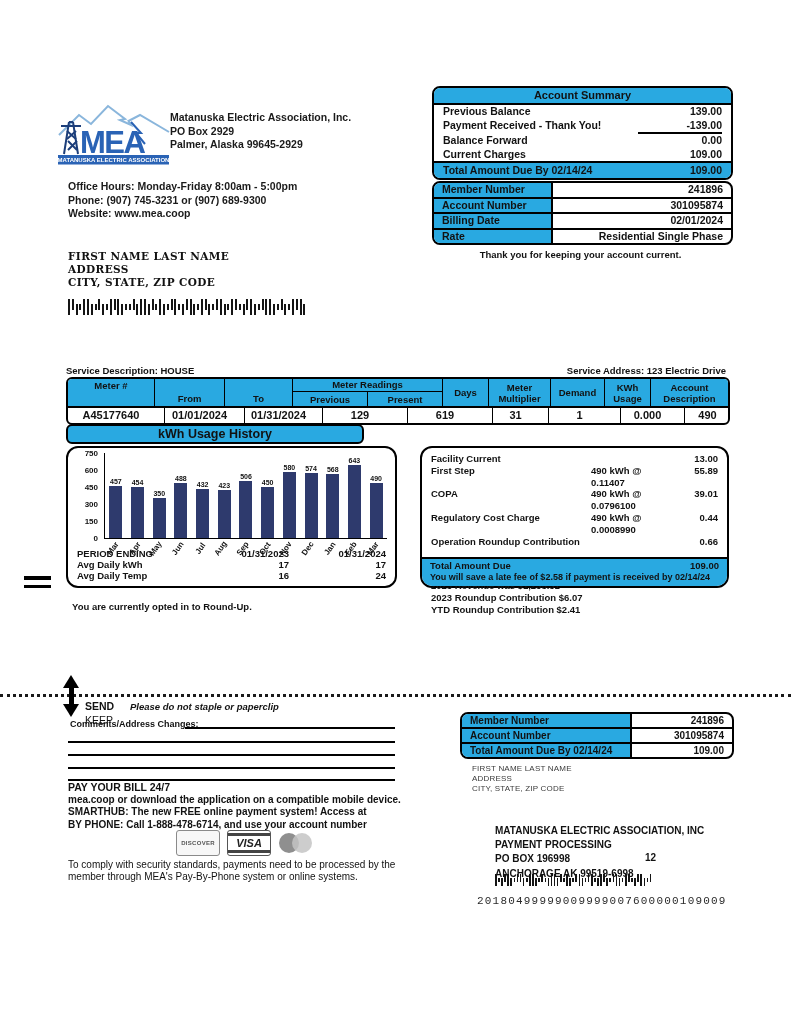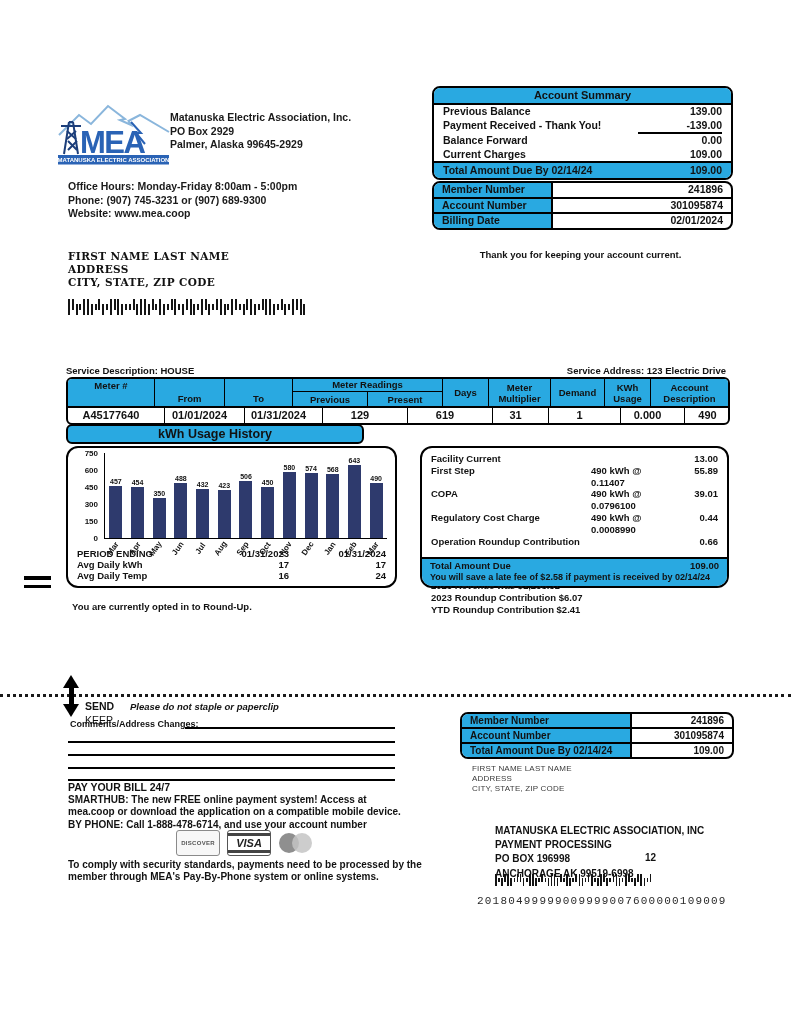--- a/index.html
+++ b/index.html
@@ -106,21 +106,21 @@
   .card{width:44px;height:26px;border:1px solid #8a8a8a;border-radius:3px;background:#f7f7f7;
         display:flex;align-items:center;justify-content:center;box-sizing:border-box;}
   .card.discover span{font-size:6px;font-weight:700;color:#555;letter-spacing:.3px;}
   .card.visa{background:#fff;border-color:#555;flex-direction:column;justify-content:space-between;padding:2px 0;}
   .card.visa .band{width:100%;height:3px;background:#444;}
   .card.visa span{font-size:11px;font-weight:700;font-style:italic;color:#222;line-height:11px;}
   .card.mc{background:transparent;border:none;position:relative;width:40px;}
   .card.mc i{position:absolute;top:3px;width:20px;height:20px;border-radius:50%;}
   .card.mc i.l{left:1px;background:#8f8f8f;}
   .card.mc i.r{left:14px;background:#c4c4c4;opacity:.85;}
-  .compliance{position:absolute;left:68px;top:859px;font-size:10px;font-weight:700;line-height:12.3px;}
+  .compliance{position:absolute;left:68px;top:859px;font-size:10px;font-weight:400;line-height:12.3px;}
 
   .remit{left:460px;top:712px;width:270px;font-size:10px;}
   .remit .m-row{line-height:13px;} .remit .lbl{flex:0 0 63%;}
   .addressee{position:absolute;left:472px;top:764px;font-size:8px;color:#3a3a3a;line-height:10px;letter-spacing:.2px;}
   .remit-addr{position:absolute;left:495px;top:824px;font-size:10px;font-weight:700;line-height:14.2px;}
   .remit-code{position:absolute;left:645px;top:852px;font-size:10px;font-weight:700;}
   .ocr{position:absolute;left:477px;top:895px;font-family:"Liberation Mono",monospace;font-size:11px;
        letter-spacing:1.2px;color:#2a2a2a;}
 </style>
 </head>
@@ -193,20 +193,24 @@
       <div class="val">241896</div>
     </div>
     <div class="m-row">
       <div class="lbl">Account Number</div>
       <div class="val">301095874</div>
     </div>
     <div class="m-row">
       <div class="lbl">Billing Date</div>
       <div class="val">02/01/2024</div>
     </div>
+    <div class="m-row">
+      <div class="lbl">Rate</div>
+      <div class="val">Residential Single Phase</div>
+    </div>
   </div>
   <div class="thanks">Thank you for keeping your account current.</div>
 
   <div class="svc-caption" style="left:66px;">Service Description: HOUSE</div>
   <div class="svc-caption" style="right:65px;">Service Address: 123 Electric Drive</div>
 
   <div class="svc">
     <div class="svc-head">
       <div>Meter #</div>
       <div class="low">From</div>
@@ -397,22 +401,22 @@
 
   <div class="comments-lbl">Comments/Address Changes:</div>
   <div class="cline" style="left:185px;top:727px;width:210px;"></div>
   <div class="cline" style="left:68px;top:741px;width:327px;"></div>
   <div class="cline" style="left:68px;top:754px;width:327px;"></div>
   <div class="cline" style="left:68px;top:767px;width:327px;"></div>
   <div class="cline" style="left:68px;top:779px;width:327px;"></div>
 
   <div class="pay-title">PAY YOUR BILL 24/7</div>
   <div class="pay-lines">
+    <div>mea.coop or download the application on a compatible mobile device.</div>
     <div>SMARTHUB: The new FREE  online payment system! Access at</div>
-    <div>mea.coop or download the application on a compatible mobile device.</div>
     <div>BY PHONE:   Call 1-888-478-6714, and use your account number</div>
   </div>
 
   <div class="cards">
     <div class="card discover">
       <span>DISCOVER</span>
     </div>
     <div class="card visa">
       <div class="band"></div>
       <span>VISA</span>

